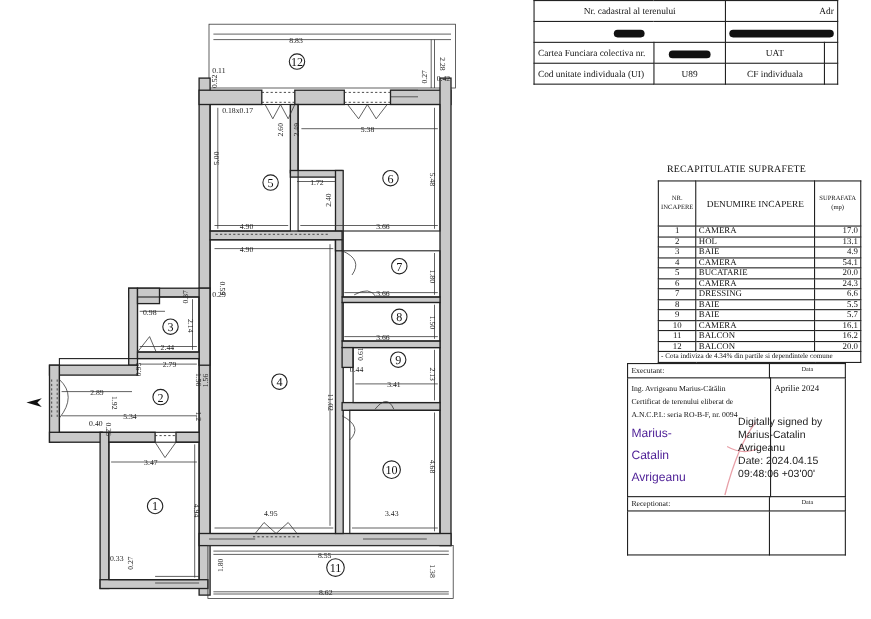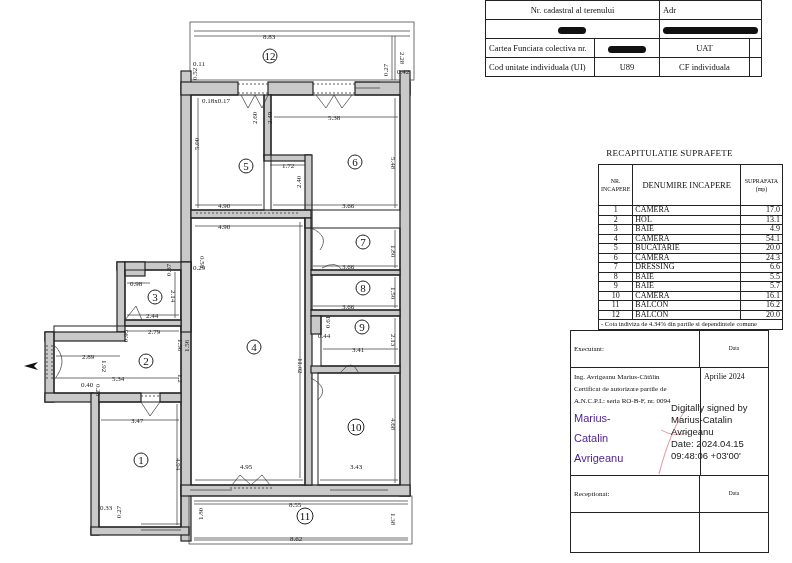--- a/index.html
+++ b/index.html
@@ -29,21 +29,21 @@
   #sum-table { width: 185px; border-collapse: collapse; font-size: 8px; margin-left: 28px; }
   #sum-table td { border: 1px solid #222; padding: 0 2px; line-height: 8.5px; height: 9px; }
   #sum-table .hdr td { height: 41px; text-align: center; font-size: 6px; line-height: 8px; }
   #sum-table .hdr td.name { font-size: 8.5px; line-height: 10px; }
   #sum-table td.nr { text-align: center; width: 34px; }
   #sum-table td.val { text-align: right; width: 42px; }
   #sum-table .tot td { text-align: center; font-size: 9.5px; height: 10px; }
   #sum-table .note td { font-size: 6.5px; height: 9px; white-space: nowrap; }
 
   #exec { width: 199px; border-collapse: collapse; font-size: 7px; }
-  #exec td { border: 1px solid #222; vertical-align: top; padding: 14px 3px; }
+  #exec td { border: 1px solid #222; vertical-align: top; padding: 2px 3px; }
   #exec .lbl { height: 12px; }
   #exec .small { font-size: 5.5px; text-align: center; }
   .exec-text { font-size: 7px; line-height: 12px; }
   .sig-name { font-family: "Liberation Sans", sans-serif; font-size: 11px; line-height: 20px; color: #4c1d95; }
   .sig-meta { font-family: "Liberation Sans", sans-serif; font-size: 9.5px; line-height: 12px; color: #1a1a1a; }
   .sig-cell { position: relative; }
   .sig-overlay { position: absolute; left: 86px; top: 6px; width: 110px; }
   .stamp-curve { position: absolute; left: 60px; top: 0; }
 </style>
 </head>
@@ -260,21 +260,21 @@
       <text x="100" y="510" class="dim">0.33</text>
       <text x="113" y="518" class="dim" transform="rotate(-90 117 514)">0.27</text>
     </g>
   </svg>
 </div>
 
 <table id="cad">
   <tbody>
       <tr>
     <td colspan="2">Nr. cadastral al terenului</td>
-    <td colspan="2" style="text-align:left">Adr</td>
+    <td colspan="2" style="text-align:right">Adr</td>
   </tr>
   <tr>
     <td colspan="2"><span class="redact" style="width:28px"></span></td>
     <td colspan="2"><span class="redact" style="width:95px"></span></td>
   </tr>
   <tr>
     <td class="l" style="width:110px">Cartea Funciara colectiva nr.</td>
     <td style="width:70px"><span class="redact" style="width:38px"></span></td>
     <td style="width:90px">UAT</td>
     <td></td>
@@ -365,21 +365,21 @@
 
   <table id="exec">
     <tbody>
         <tr>
       <td class="lbl" style="width:129px">Executant:</td>
       <td class="lbl small">Data</td>
     </tr>
     <tr>
       <td colspan="2" class="sig-cell" style="height:108px; padding:3px 3px 0 3px;">
         <div class="exec-text">Ing. Avrigeanu Marius-Cătălin</div>
-        <div class="exec-text">Certificat de autorizare partile de</div>
+        <div class="exec-text">Certificat de terenului eliberat de</div>
         <div class="exec-text">A.N.C.P.I.: seria RO-B-F, nr. 0094</div>
         <div style="position:absolute; left:133px; top:4px; font-size:8px;">Aprilie 2024</div>
         <div style="position:absolute; left:129px; top:-1px; width:1px; height:109px; background:#222;"></div>
         <div style="position:absolute; left:3px; top:40px;">
           <div class="sig-name">Marius-</div>
           <div class="sig-name">Catalin</div>
           <div class="sig-name">Avrigeanu</div>
         </div>
         <svg class="stamp-curve" width="60" height="108">
           <path d="M28 106 Q40 60 56 40" stroke="#e8a0a8" stroke-width="1.2" fill="none"></path>

